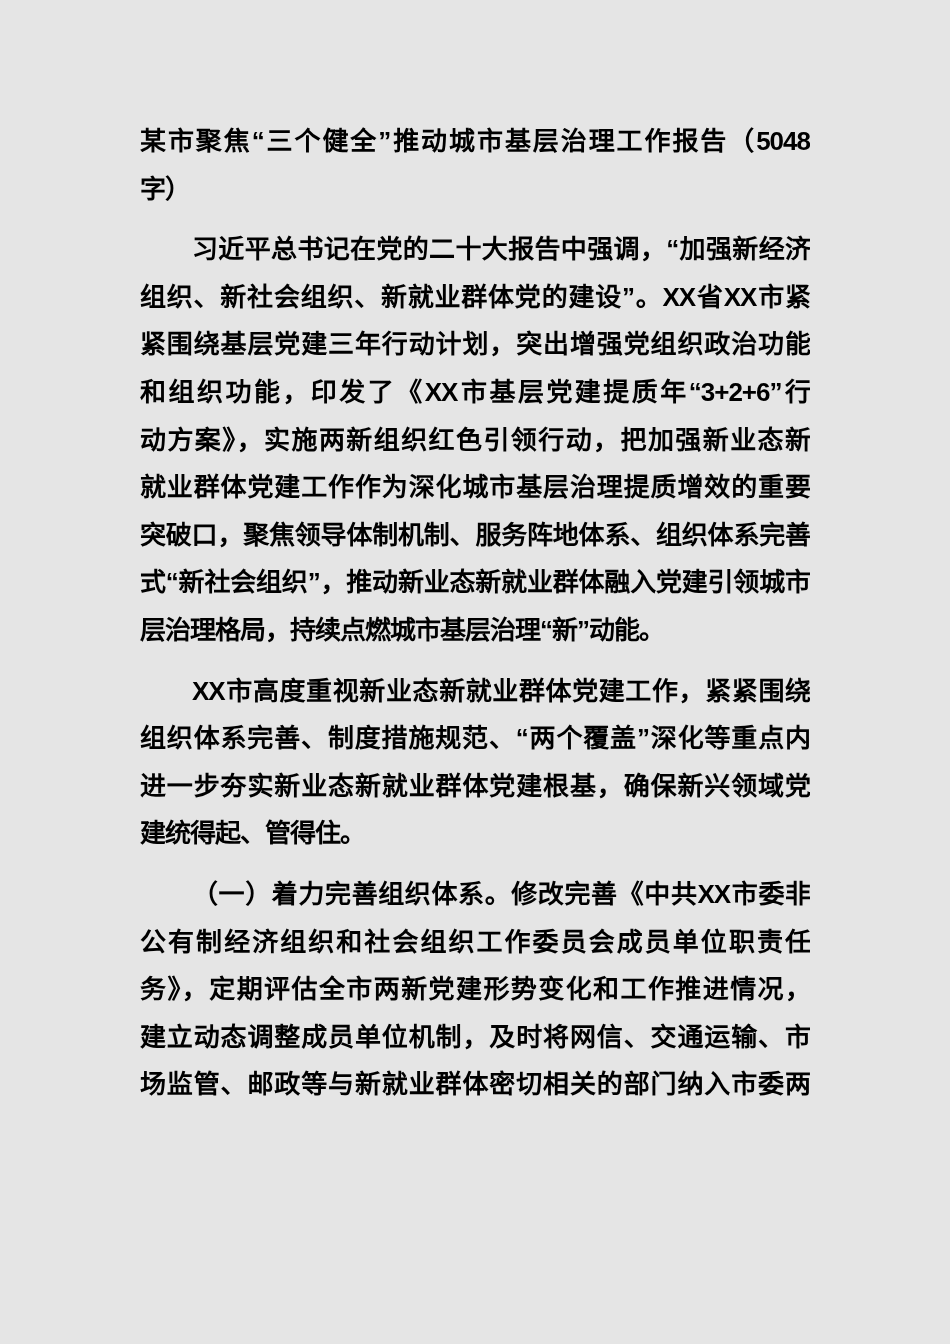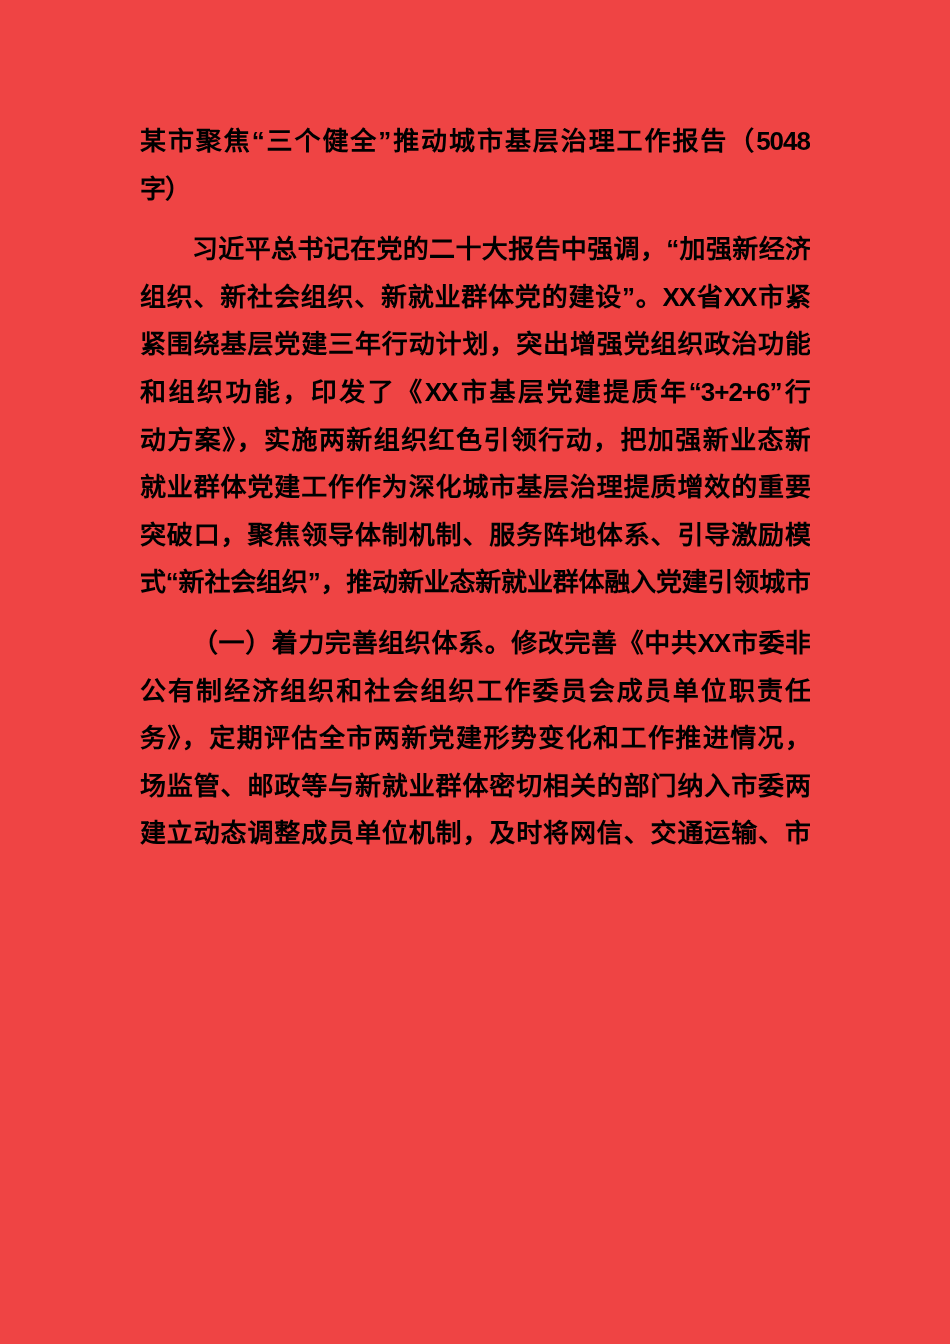--- a/index.html
+++ b/index.html
@@ -4,21 +4,21 @@
 <style>
   html, body {
     margin: 0;
     padding: 0;
     background: #ffffff;
   }
   .page {
     position: relative;
     width: 950px;
     height: 1344px;
-    background: #ef4444;
+    background: #e5e5e5;
     overflow: hidden;
     font-family: "Liberation Sans", sans-serif;
   }
   .doc {
     position: absolute;
     left: 140px;
     top: 118px;
     width: 670px;
     color: #000000;
   }
@@ -61,24 +61,31 @@
         <div class="line fill">某市聚焦“三个健全”推动城市基层治理工作报告（5048</div>
         <div class="line">字）</div>
       </div>
       <div class="block paragraph">
         <div class="line indent fill">习近平总书记在党的二十大报告中强调，“加强新经济</div>
         <div class="line fill">组织、新社会组织、新就业群体党的建设”。XX省XX市紧</div>
         <div class="line fill">紧围绕基层党建三年行动计划，突出增强党组织政治功能</div>
         <div class="line fill">和组织功能，印发了《XX市基层党建提质年“3+2+6”行</div>
         <div class="line fill">动方案》，实施两新组织红色引领行动，把加强新业态新</div>
         <div class="line fill">就业群体党建工作作为深化城市基层治理提质增效的重要</div>
-        <div class="line fill">突破口，聚焦领导体制机制、服务阵地体系、引导激励模</div>
+        <div class="line fill">突破口，聚焦领导体制机制、服务阵地体系、组织体系完善</div>
         <div class="line fill">式“新社会组织”，推动新业态新就业群体融入党建引领城市基</div>
+        <div class="line">层治理格局，持续点燃城市基层治理“新”动能。</div>
+      </div>
+      <div class="block paragraph">
+        <div class="line indent fill">XX市高度重视新业态新就业群体党建工作，紧紧围绕</div>
+        <div class="line fill">组织体系完善、制度措施规范、“两个覆盖”深化等重点内容，</div>
+        <div class="line fill">进一步夯实新业态新就业群体党建根基，确保新兴领域党</div>
+        <div class="line">建统得起、管得住。</div>
       </div>
       <div class="block paragraph">
         <div class="line indent fill">（一）着力完善组织体系。修改完善《中共XX市委非</div>
         <div class="line fill">公有制经济组织和社会组织工作委员会成员单位职责任</div>
         <div class="line fill">务》，定期评估全市两新党建形势变化和工作推进情况，</div>
+        <div class="line fill">建立动态调整成员单位机制，及时将网信、交通运输、市</div>
         <div class="line fill">场监管、邮政等与新就业群体密切相关的部门纳入市委两</div>
-        <div class="line fill">建立动态调整成员单位机制，及时将网信、交通运输、市</div>
       </div>
     </div>
 </div>
 
 </body></html>

